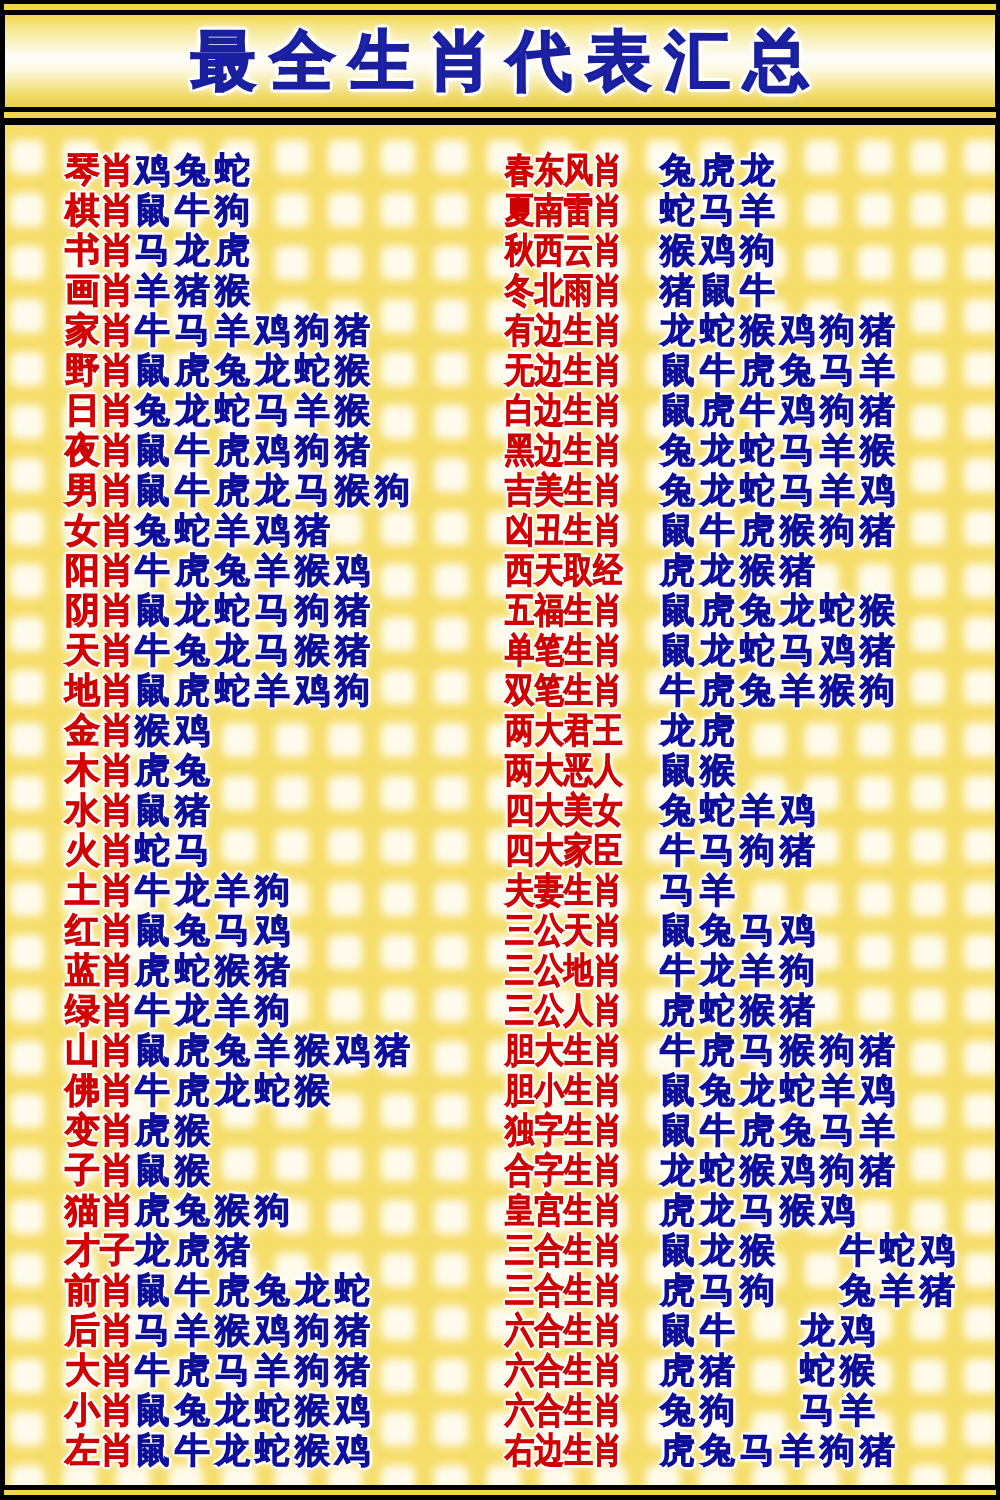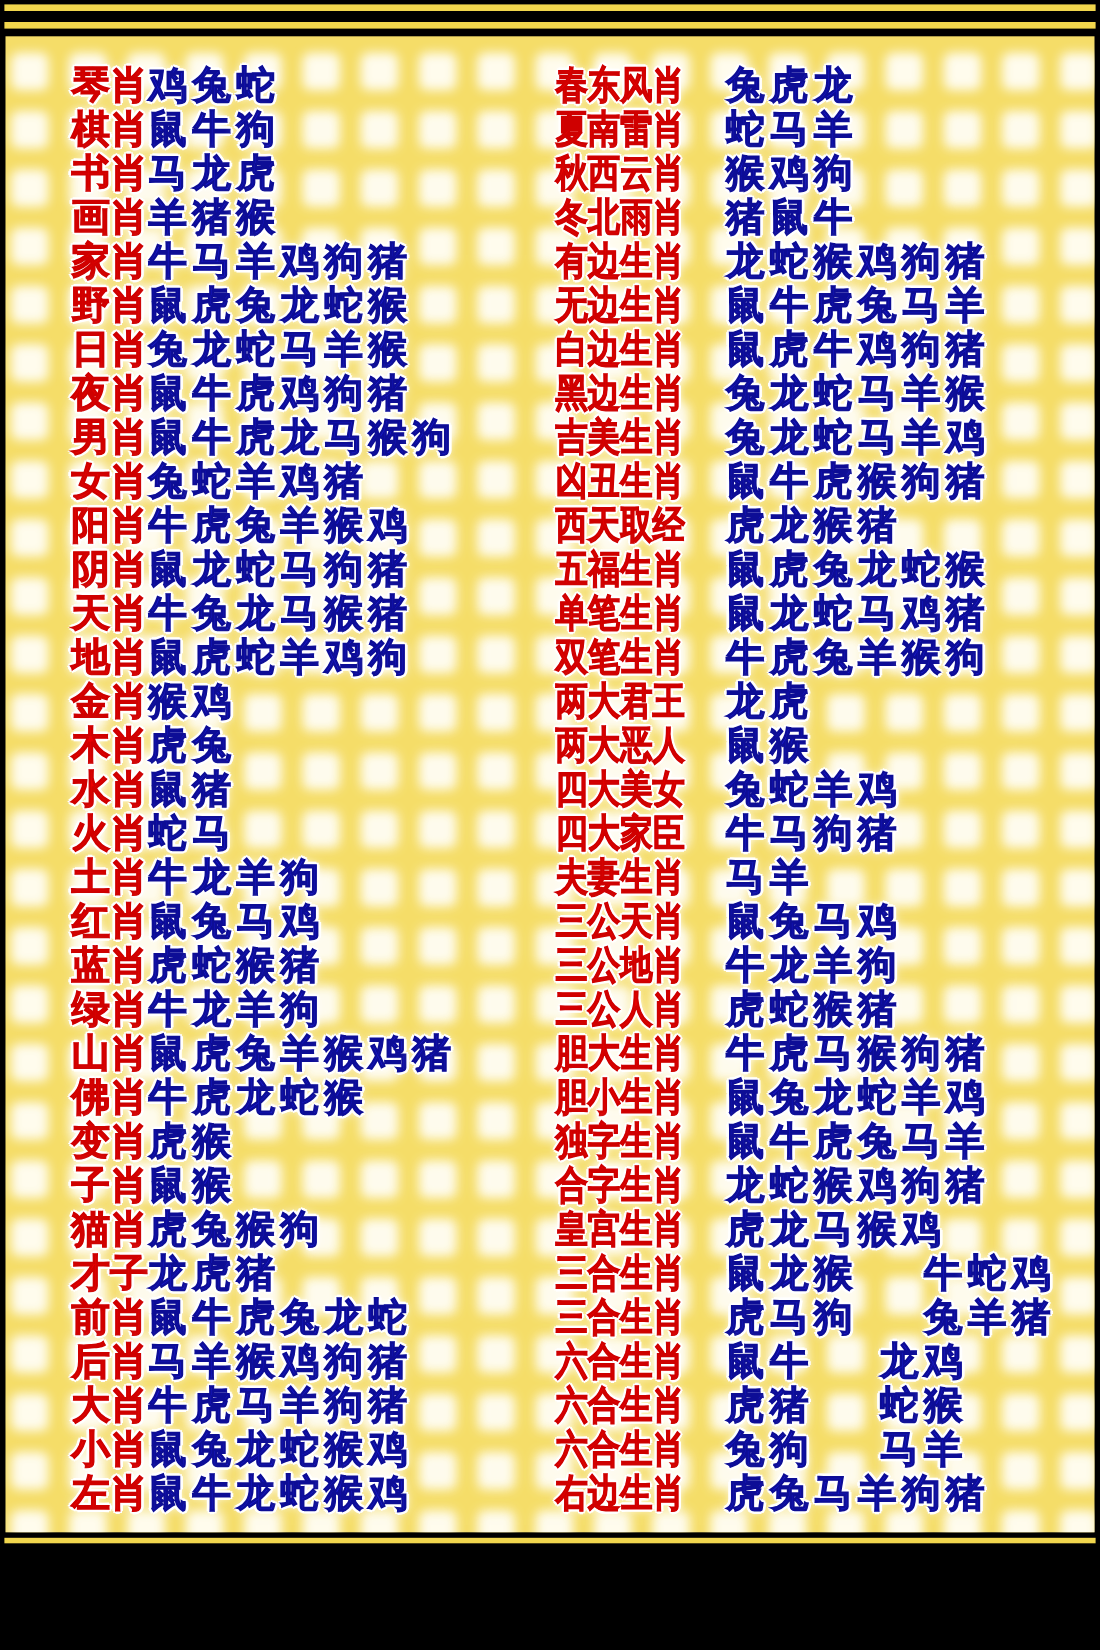--- a/index.html
+++ b/index.html
@@ -72,20 +72,23 @@
   .gap { display:inline-block; width:60px; flex:0 0 60px; }
 </style>
 </head>
 <body>
 
 <div class="frame">
   <div class="sp4"></div>
   <div class="stripe"></div>
   <div class="sp5"></div>
 
+  <div class="header">
+    <div class="title">最全生肖代表汇总</div>
+  </div>
 
   <div class="sp5"></div>
   <div class="stripe"></div>
   <div class="sp7"></div>
 
   <div class="body-panel">
     <div id="pattern">
         <div class="sq" style="left: 5px; top: 15px;"></div>
         <div class="sq" style="left: 58px; top: 15px;"></div>
         <div class="sq" style="left: 111px; top: 15px;"></div>

